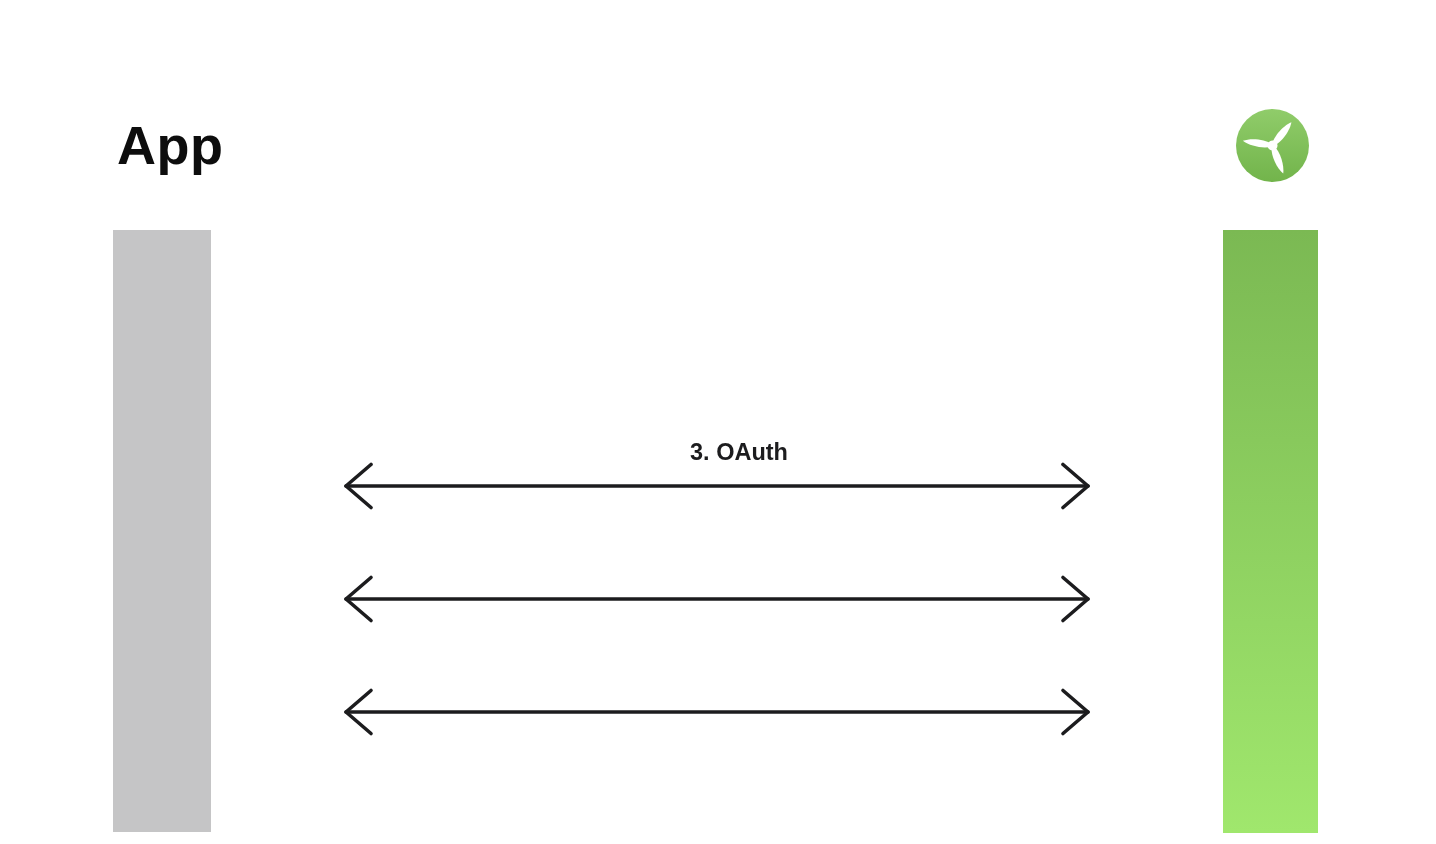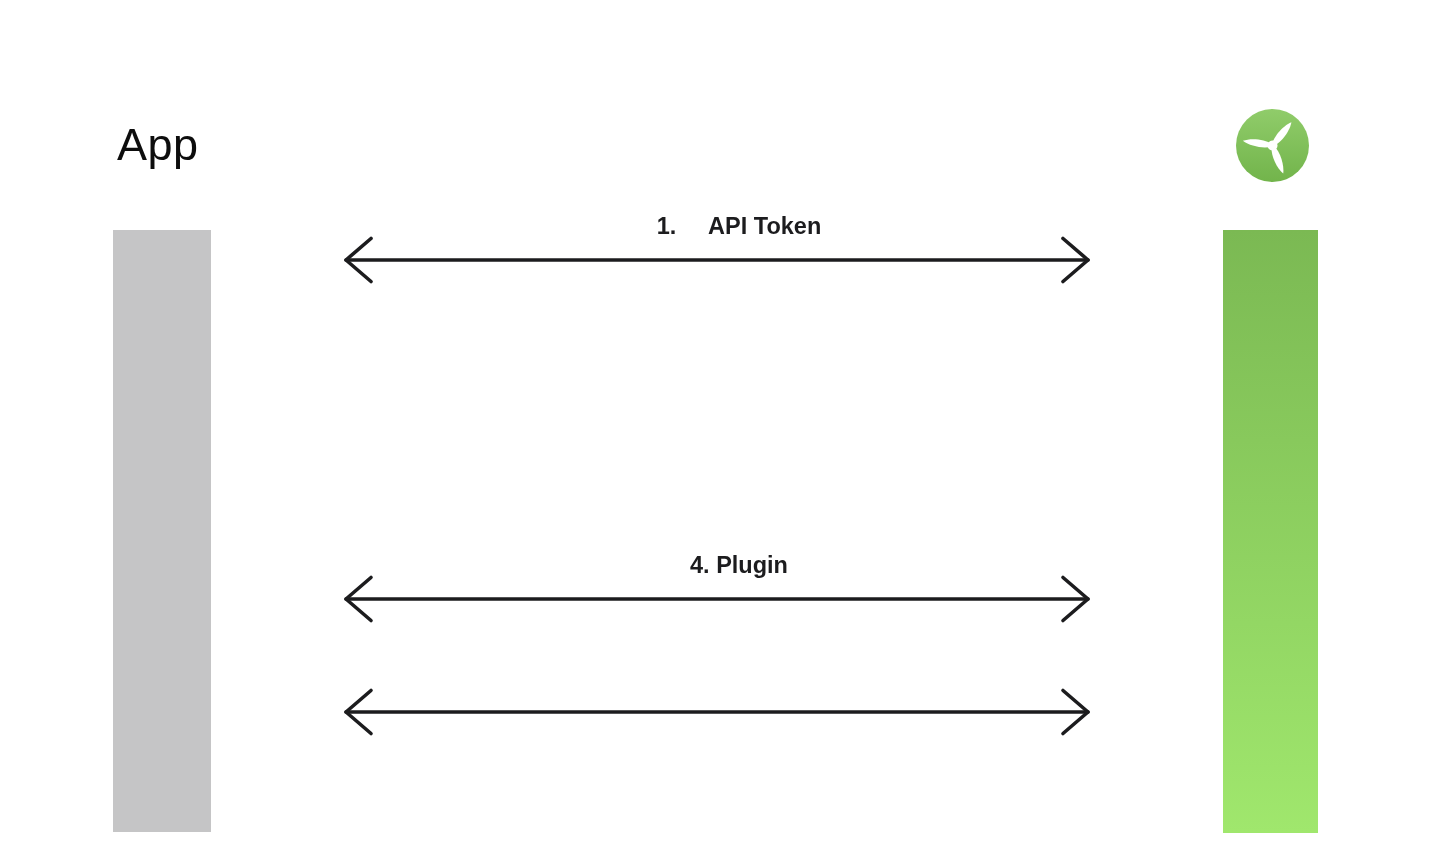--- a/index.html
+++ b/index.html
@@ -10,22 +10,22 @@
     overflow: hidden;
   }
   .canvas {
     position: relative;
     width: 1436px; height: 844px;
     background: var(--background, #ffffff);
   }
   .app-title {
     position: absolute;
     left: 117px; top: 120px;
-    font-size: 45px;
-    font-weight: 400;
+    font-size: 54px;
+    font-weight: 700;
     line-height: 50px;
     color: var(--text, #0d0d0d);
     letter-spacing: 0.5px;
   }
   .app-bar {
     position: absolute;
     left: 113px; top: 230px;
     width: 98px; height: 602px;
     background: var(--app-bar, #c5c5c6);
   }
@@ -82,35 +82,34 @@
     </defs>
     <circle cx="36.5" cy="36.5" r="36.5" fill="url(#logoGrad)"></circle>
     <g fill="#ffffff">
       <path id="blade" d="M36.5 38 C 31.5 31, 31.5 15, 36 6.5 C 41 15, 41.5 31, 36.5 38 Z" transform="rotate(40 36.5 36.5)"></path>
       <path d="M36.5 38 C 31.5 31, 31.5 15, 36 6.5 C 41 15, 41.5 31, 36.5 38 Z" transform="rotate(160 36.5 36.5)"></path>
       <path d="M36.5 38 C 31.5 31, 31.5 15, 36 6.5 C 41 15, 41.5 31, 36.5 38 Z" transform="rotate(280 36.5 36.5)"></path>
       <circle cx="36.5" cy="36.5" r="5"></circle>
     </g>
   </svg>
 
-  <div class="arrow-row r1">
-    <div class="arrow-label">1.     API Token</div>
+
+
+  <div class="arrow-row r3">
+    <div class="arrow-label">3. OAuth</div>
     <svg class="arrow-svg" viewBox="0 0 752 56" aria-hidden="true">
       <g stroke="currentColor" stroke-width="3.6" fill="none" stroke-linecap="round" stroke-linejoin="round">
         <line x1="5" y1="28" x2="747" y2="28"></line>
         <polyline points="30,6.5 5,28 30,49.5"></polyline>
         <polyline points="722,6.5 747,28 722,49.5"></polyline>
       </g>
     </svg>
   </div>
 
-
-
   <div class="arrow-row r4">
-    <div class="arrow-label">4. Plugin</div>
     <svg class="arrow-svg" viewBox="0 0 752 56" aria-hidden="true">
       <g stroke="currentColor" stroke-width="3.6" fill="none" stroke-linecap="round" stroke-linejoin="round">
         <line x1="5" y1="28" x2="747" y2="28"></line>
         <polyline points="30,6.5 5,28 30,49.5"></polyline>
         <polyline points="722,6.5 747,28 722,49.5"></polyline>
       </g>
     </svg>
   </div>
 
   <div class="arrow-row r5">

